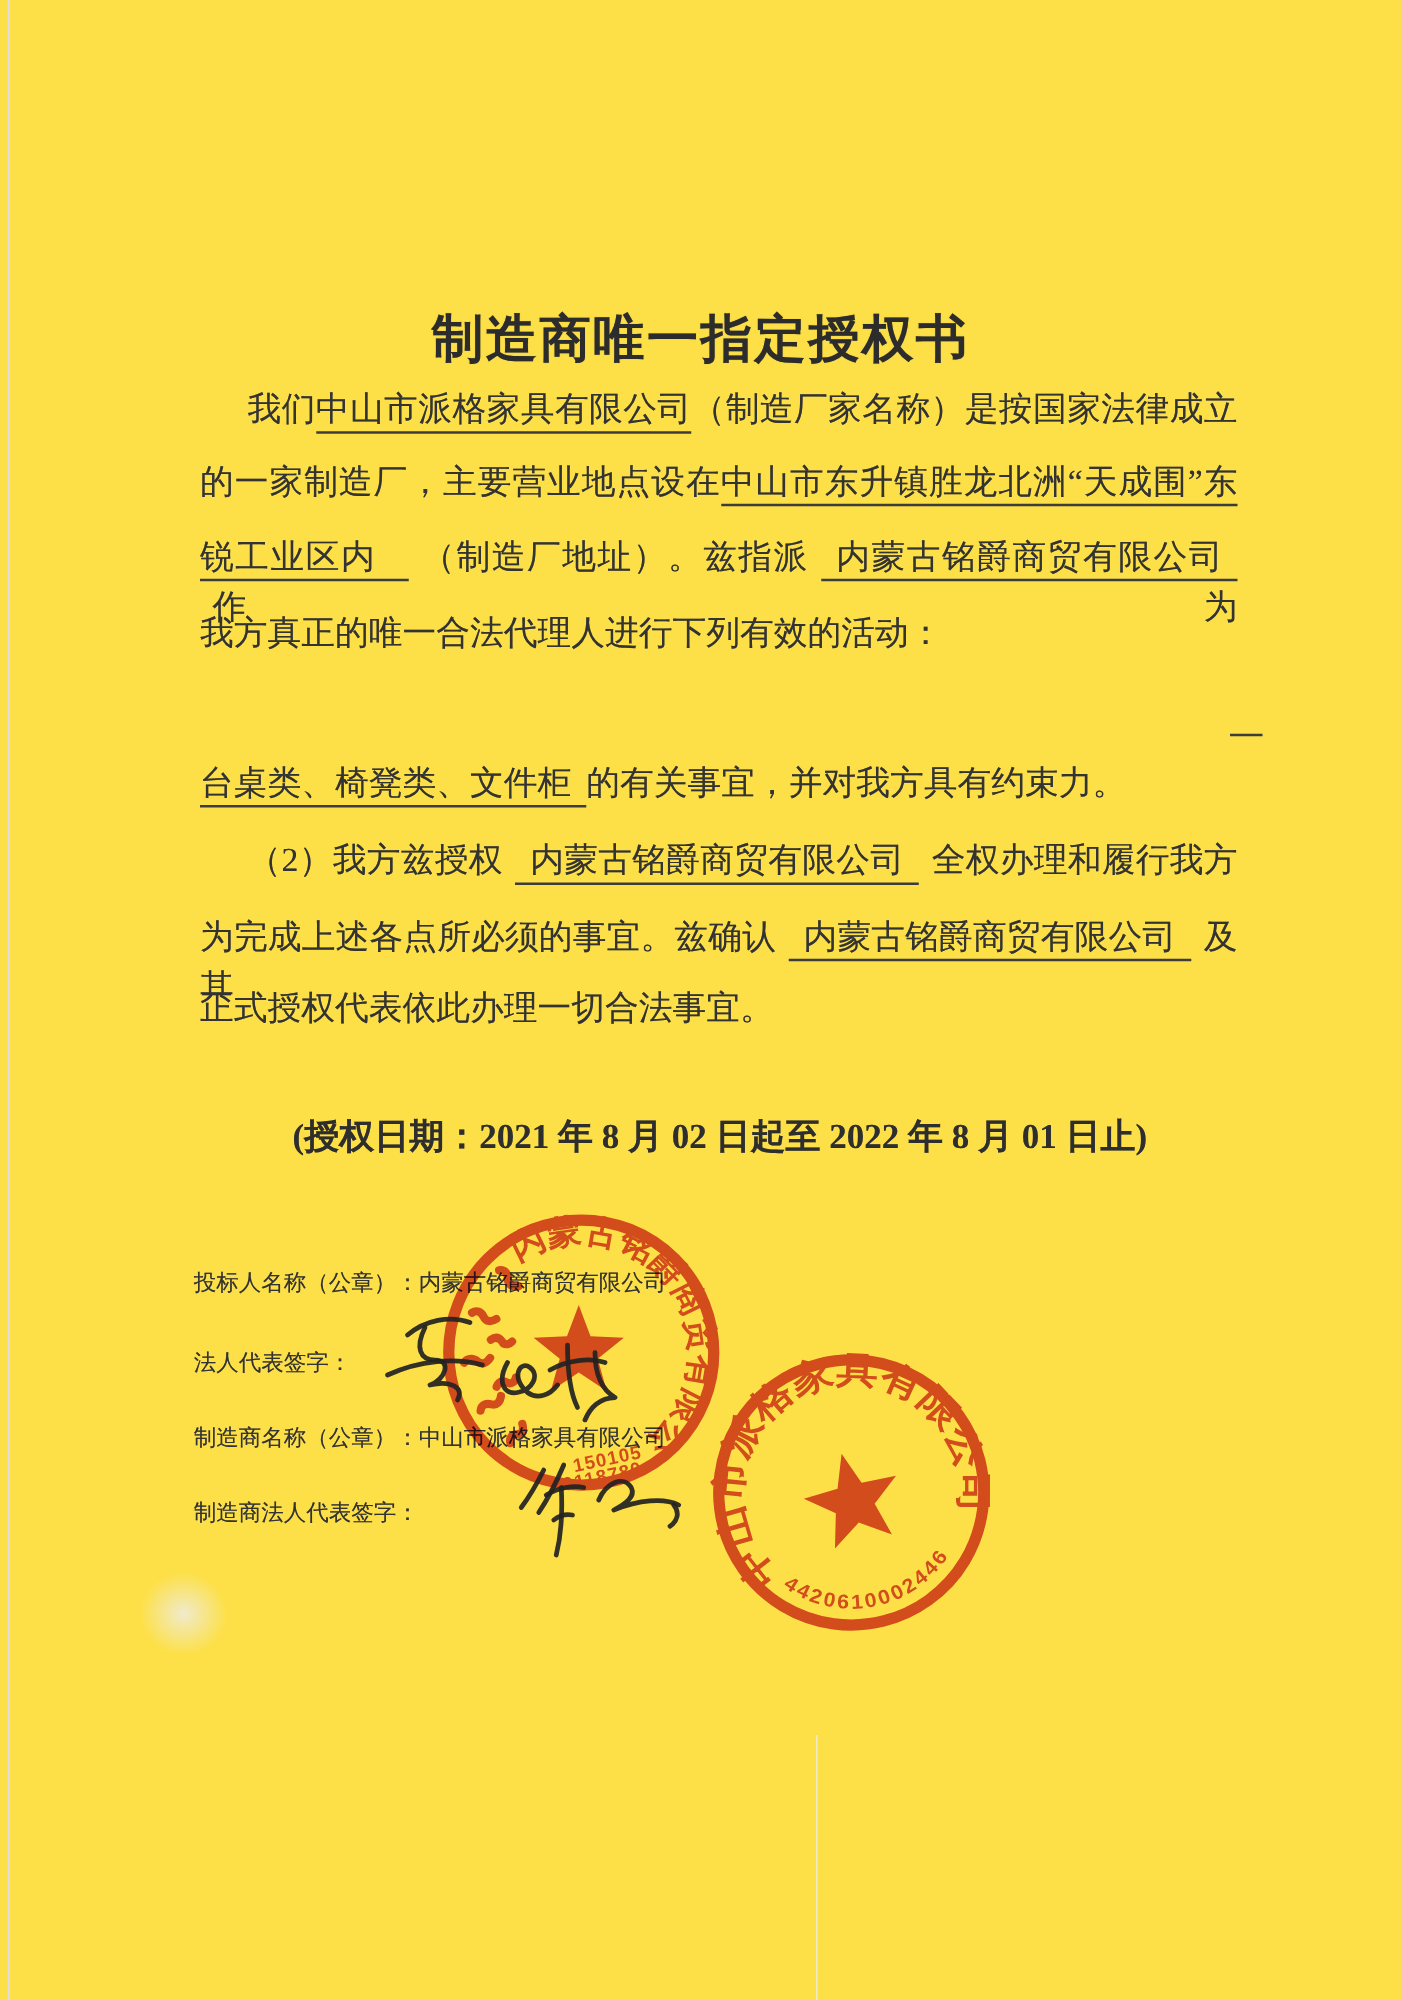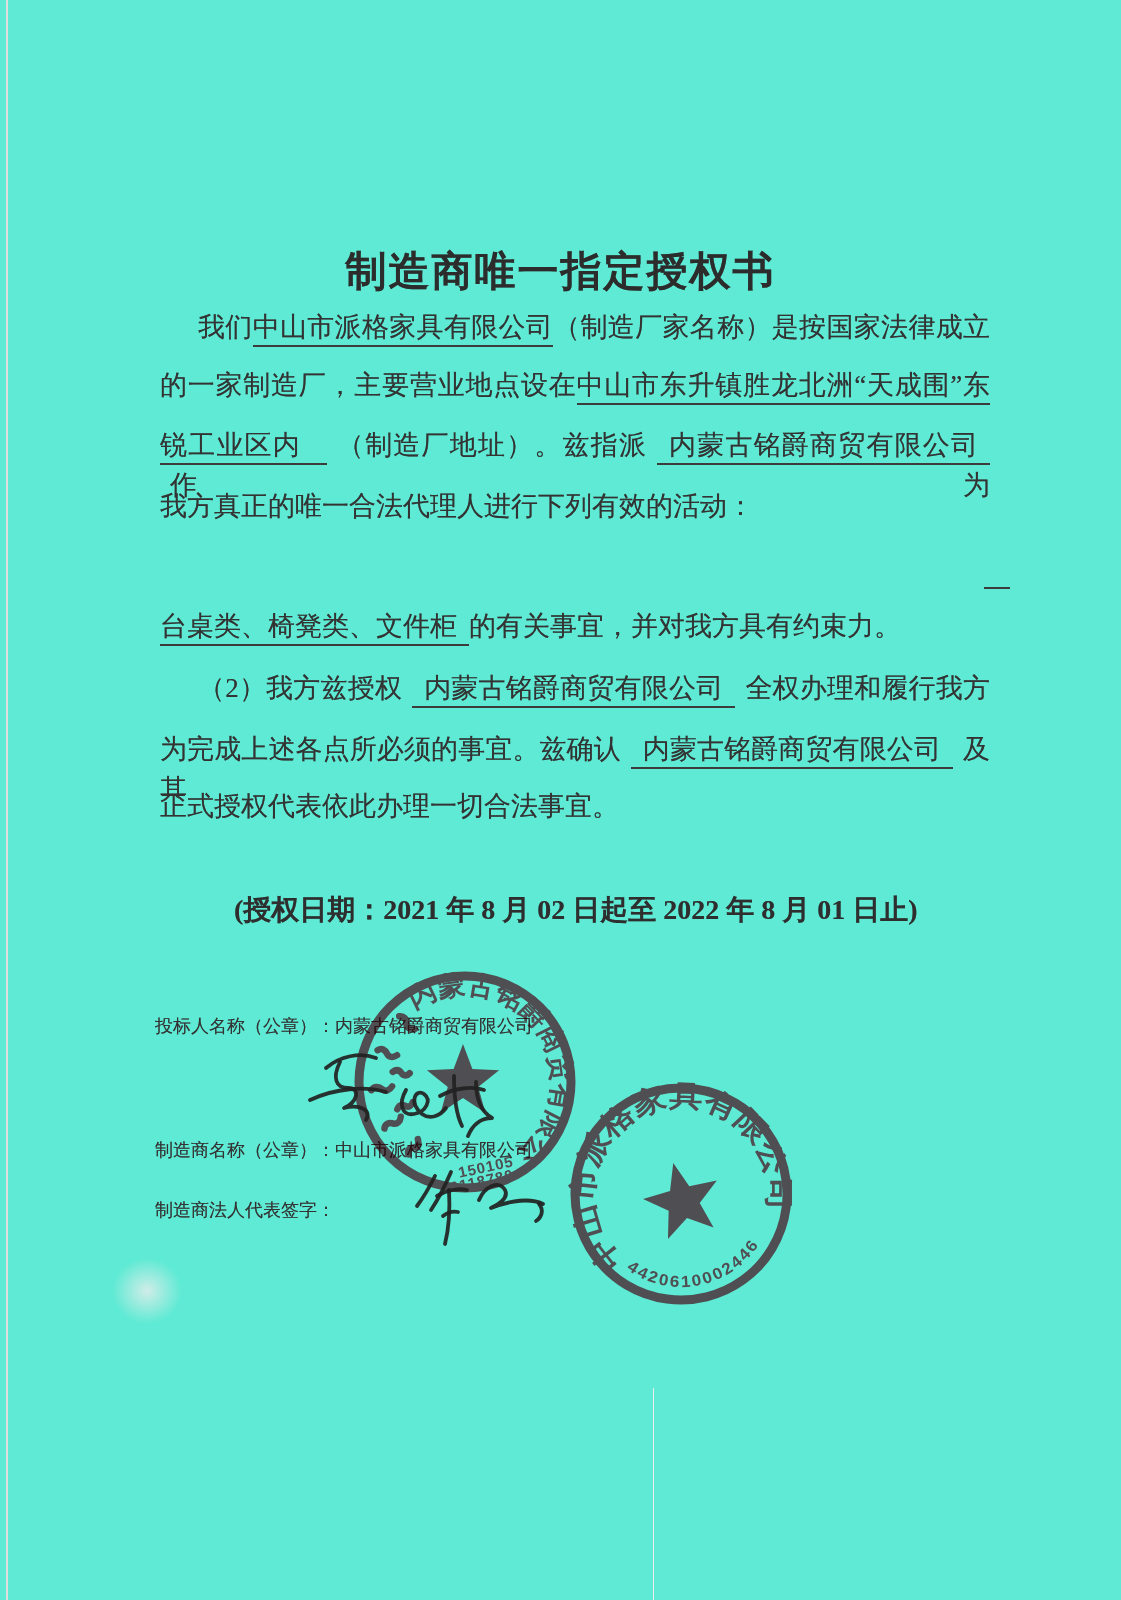--- a/index.html
+++ b/index.html
@@ -1,17 +1,17 @@
 <!DOCTYPE html>
 <html style="--seal_red: #cf3e4e; --ink: #323232;"><head>
 <meta charset="utf-8">
 <style>
   html,body { margin:0; padding:0; background:#fff; }
   #page {
-    position:relative; width:1121px; height:1600px; background:#5eead4;
+    position:relative; width:1121px; height:1600px; background:#fde047;
     font-family:"Liberation Serif","DejaVu Serif",serif;
     color:var(--ink,#323232); overflow:hidden;
   }
   
   .scan-line-left { position:absolute; left:6px; top:0; width:2px; height:1600px; background:#dedede; }
   .scan-line-bottom { position:absolute; left:653px; top:1388px; width:1px; height:212px; background:#ececec; }
   .smudge {
     position:absolute; left:112px; top:1258px; width:70px; height:66px; border-radius:50%;
     background:radial-gradient(closest-side, #ededed, rgba(255,255,255,0)); opacity:.8;
   }
@@ -80,20 +80,21 @@
   <div class="line fill ind" style="top:668px"><span>（2）我方兹授权</span><span class="u padL padR gapL">内蒙古铭爵商贸有限公司</span><span class="gapL">全权办理和履行我方</span></div>
 
   <div class="line fill" style="top:729px"><span>为完成上述各点所必须的事宜。兹确认</span><span class="u padL padR gapL">内蒙古铭爵商贸有限公司</span><span class="gapL">及其</span></div>
 
   <div class="line" style="top:786px"><span>正式授权代表依此办理一切合法事宜。</span></div>
 
   <div class="date-line">(授权日期：2021 年 8 月 02 日起至 2022 年 8 月 01 日止)</div>
 
   <div class="foot-line" style="top:1006px"><span>投标人名称（公章）：</span><span>内蒙古铭爵商贸有限公司</span></div>
 
+  <div class="foot-line" style="top:1070px"><span>法人代表签字：</span></div>
 
   <div class="foot-line" style="top:1190px"><span>制造商法人代表签字：</span></div>
 
   <div class="foot-line" style="top:1130px"><span>制造商名称（公章）：</span><span>中山市派格家具有限公司</span></div>
 
   <svg class="seal seal-bidder" viewBox="-116 -116 232 232">
     <circle r="106" fill="none" stroke="currentColor" stroke-width="9"></circle>
     <path id="s1arc" d="M -50.5 -72.1 A 88 88 0 1 1 41.3 77.7" fill="none"></path>
     <text font-size="27" font-weight="bold" fill="currentColor">
       <textPath href="#s1arc" textLength="302" lengthAdjust="spacingAndGlyphs">内蒙古铭爵商贸有限公司</textPath>

